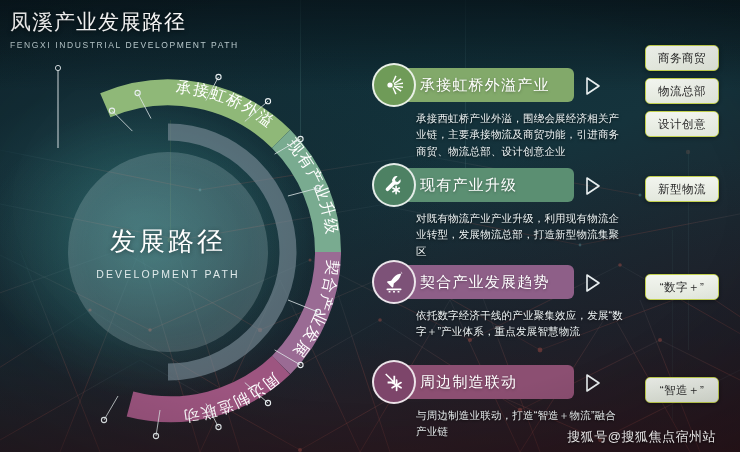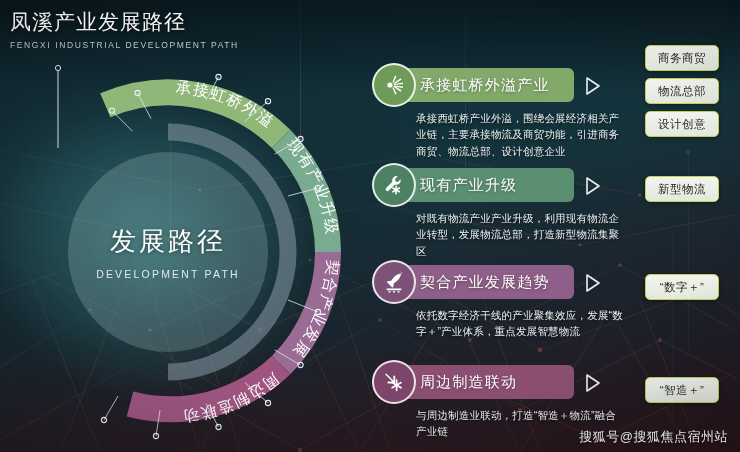--- a/index.html
+++ b/index.html
@@ -137,21 +137,21 @@
     display: flex; align-items: center; justify-content: center;
     color: #2a2a2a;
     font-size: 11.5px;
     letter-spacing: .5px;
     box-shadow: 0 1px 4px rgba(0,0,0,.4);
   }
 
   
   .watermark {
     position: absolute;
-    right: 12px; bottom: 6px;
+    right: 24px; bottom: 6px;
     color: rgba(255,255,255,0.88);
     font-size: 13px;
     letter-spacing: .5px;
     text-shadow: 0 1px 3px rgba(0,0,0,.8);
   }
 </style>
 </head>
 <body>
 
 <div id="stage">

